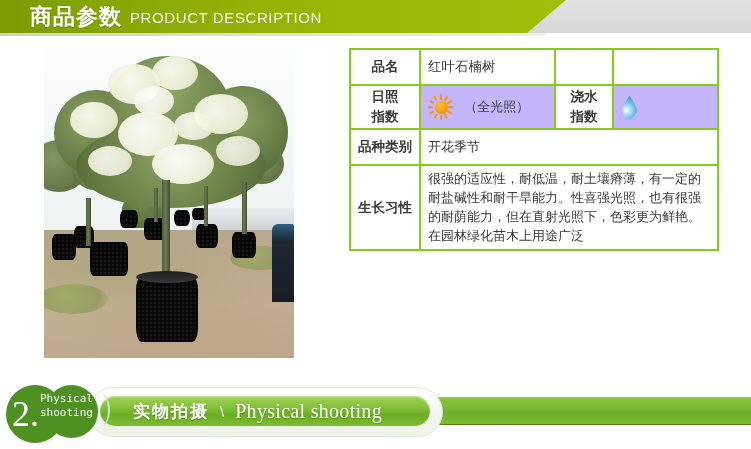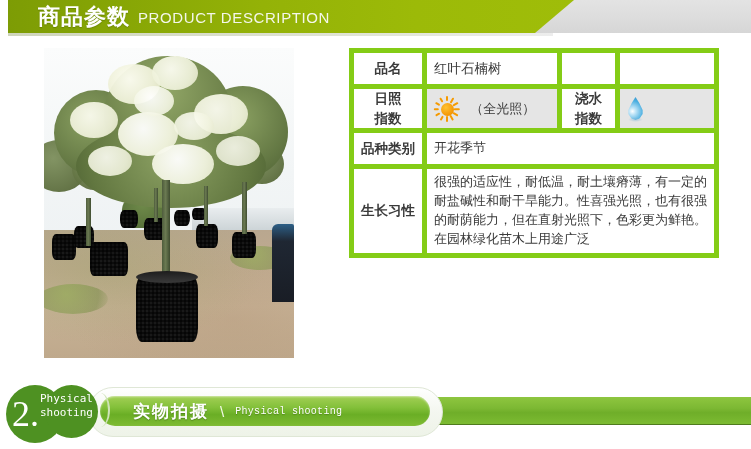--- a/index.html
+++ b/index.html
@@ -6,21 +6,21 @@
   html, body {
     margin: 0; padding: 0;
     width: 751px; height: 449px;
     background: #ffffff;
     font-family: "Liberation Sans", sans-serif;
     overflow: hidden;
   }
   #page { position: relative; width: 751px; height: 449px; background: #fff; }
 
   
-  .hdr-wrap { position: absolute; left: 8px; top: 0; width: 605px; height: 40px; }
+  .hdr-wrap { position: absolute; left: 0; top: 0; width: 605px; height: 40px; }
   .hdr-gray {
     position: absolute; left: 0; top: 0; width: 751px; height: 33px;
     background: linear-gradient(180deg, #e3e3e3 0%, #dcdcdc 60%, #d6d6d6 100%);
   }
   .hdr-green {
     position: absolute; left: 0; top: 0; height: 33px; width: 566px;
     background: linear-gradient(90deg, #7d9c05 0%, #86a505 18%, #94b207 45%, #9cba08 72%, #9fbd09 100%);
     clip-path: polygon(0 0, 566px 0, 527px 33px, 0 33px);
   }
   .hdr-under {
@@ -116,21 +116,21 @@
     opacity:.9;
   }
 
   
   .tbl {
     position: absolute; left: 349px; top: 48px; width: 370px;
     border-collapse: collapse;
     font-family: "DejaVu Sans", "Liberation Sans", sans-serif;
   }
   .tbl td {
-    border: 5px solid #84cc16;
+    border: 2px solid #84cc16;
     padding: 0 7px;
     vertical-align: middle;
     font-size: 13.5px;
     color: #3a3a3a;
     line-height: 1.45;
   }
   .lbl {
     color: #a8b81a; font-weight: bold; text-align: center;
     white-space: nowrap; width: 58px; font-size: 14px;
   }
@@ -167,21 +167,21 @@
     position:absolute; left:0; top:0; width:17px; height:23px;
     background: radial-gradient(circle at 32% 62%, #ffffff 0%, #bfe4f7 18%, #49aee0 58%, #2f8cc4 100%);
     border-radius: 50% 50% 50% 50% / 62% 62% 38% 38%;
     clip-path: polygon(50% 0%, 72% 26%, 92% 56%, 92% 74%, 74% 93%, 50% 100%, 26% 93%, 8% 74%, 8% 56%, 28% 26%);
   }
   .drop .sh {
     position:absolute; left:1px; bottom:-2px; width:15px; height:5px;
     border-radius:50%;
     background: radial-gradient(ellipse, rgba(120,180,215,.55), rgba(120,180,215,0) 70%);
   }
-  .shade-cell { background: #e5e5e5; }
+  .shade-cell { background: #c4b5fd; }
 
   
   .bn { position: absolute; left: 0; top: 384px; width: 751px; height: 60px; }
   .bn-bar {
     position: absolute; left: 96px; top: 13px; width: 655px; height: 28px;
     background: linear-gradient(180deg,#8ec63f 0%, #7cb833 42%, #6fae29 58%, #7cbb32 100%);
     border-bottom: 1px solid #4f7b1d;
   }
   .bn-pill {
     position: absolute; left: 88px; top: 3px; width: 355px; height: 50px;
@@ -200,22 +200,22 @@
     display: flex; align-items: center; gap: 11px; z-index: 6;
     color: #ffffff;
   }
   .bn-cn {
     font-size: 17px; font-weight: bold; letter-spacing: 2px;
     font-family: "DejaVu Sans", "Liberation Sans", sans-serif;
     text-shadow: 0 1px 1px rgba(40,70,10,.4);
   }
   .bn-sep { font-size: 15px; color: #f4fbe9; }
   .bn-en {
-    font-size: 10px; letter-spacing: .3px;
-    font-family: Liberation Mono, monospace;
+    font-size: 20px; letter-spacing: .3px;
+    font-family: Liberation Serif, serif;
     text-shadow: 0 1px 1px rgba(40,70,10,.35);
   }
   .badge { position: absolute; left: 2px; top: 0px; width: 112px; height: 60px; z-index: 8; }
   .badge .c1 {
     position: absolute; left: 4px; top: 1px; width: 58px; height: 58px;
     border-radius: 50%; background: #4e9122;
   }
   .badge .c2 {
     position: absolute; left: 43px; top: 1px; width: 53px; height: 53px;
     border-radius: 50%; background: #4e9122;

